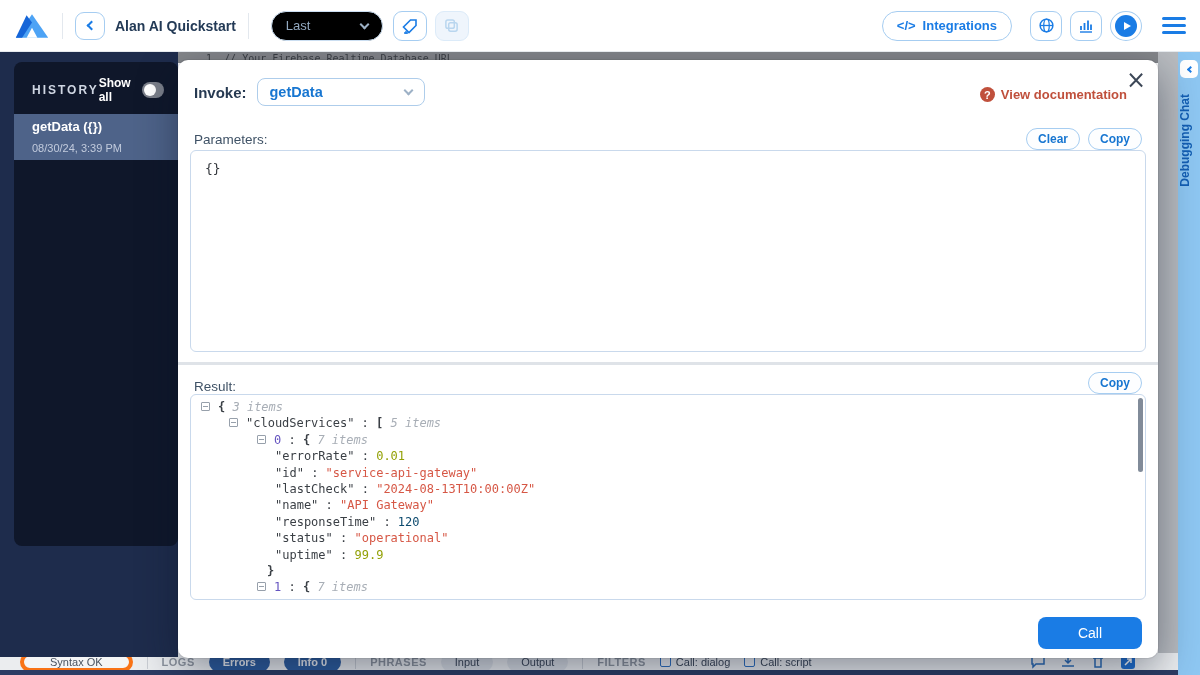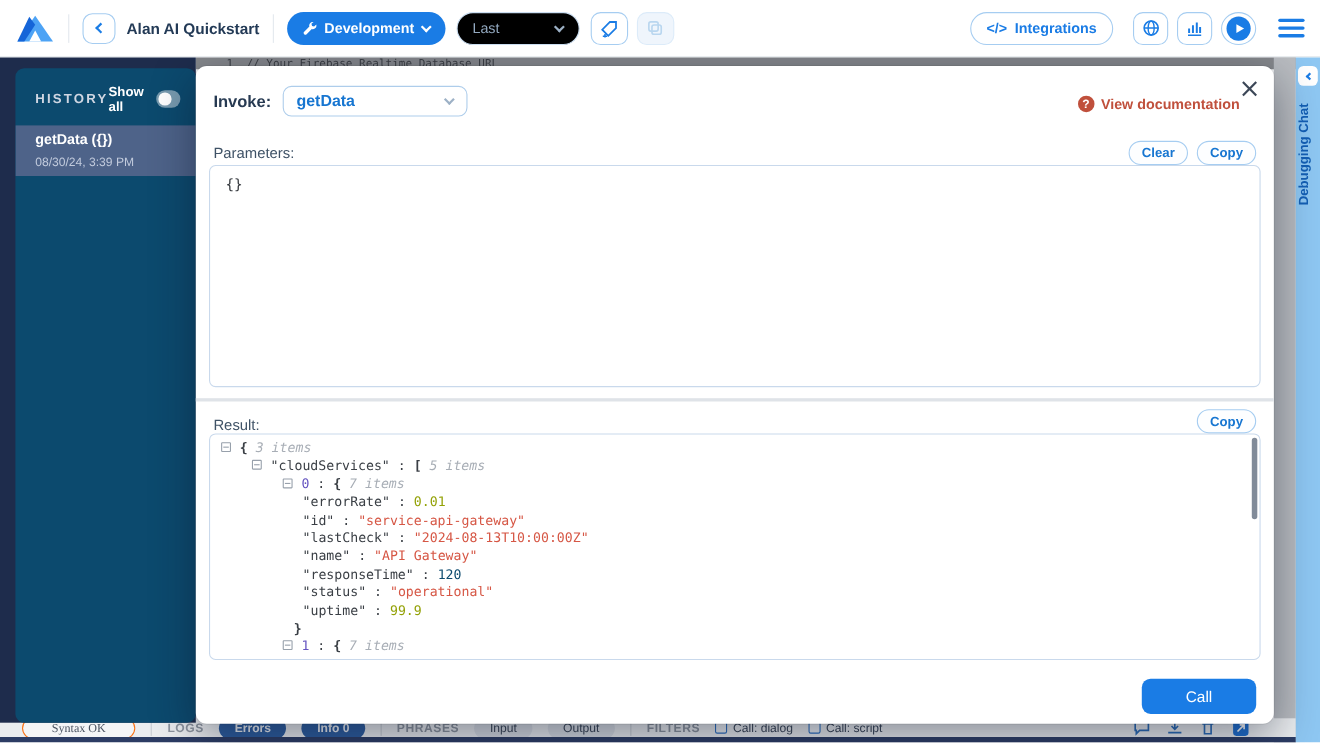--- a/index.html
+++ b/index.html
@@ -30,38 +30,38 @@
   .seg .on  { background:#1a7ce5; color:#fff; }
   .seg .off { background:#fff; color:#1a7ce5; }
   .burger { width:24px; display:flex; flex-direction:column; gap:4px; margin-left:20px; cursor:pointer; }
   .burger div { height:3px; border-radius:2px; background:#1a7ce5; }
   .playdisc { width:22px; height:22px; border-radius:50%; background:#1a7ce5; display:flex; align-items:center; justify-content:center; }
   .playtri { width:0; height:0; border-left:7px solid #fff; border-top:4.5px solid transparent; border-bottom:4.5px solid transparent; margin-left:2px; }
   .spacer { flex:1; }
 
   
   .sidebar { position:absolute; left:0; top:52px; width:178px; height:605px; background:#1e2c4c; z-index:4; }
-  .histpanel { position:absolute; left:14px; top:10px; width:164px; height:595px; background:#0c4a6e; border-radius:8px; overflow:hidden; }
+  .histpanel { position:absolute; left:14px; top:10px; width:164px; height:484px; background:#0f172a; border-radius:8px; overflow:hidden; }
   .histhead { display:flex; align-items:center; padding:14px 14px 10px 18px; }
   .histtitle { font-size:12px; font-weight:bold; letter-spacing:2px; color:#cfd6e2; flex:1; }
   .showall { font-size:12px; font-weight:bold; color:#fff; margin-right:8px; }
   .toggle { width:30px; height:16px; border-radius:9px; background:rgba(255,255,255,.45); position:relative; cursor:pointer; }
   .toggle .knob { position:absolute; left:2px; top:2px; width:12px; height:12px; border-radius:50%; background:#fff; }
   .histitem { background:#4e6389; padding:5px 18px 6px 18px; cursor:pointer; }
   .histitem .lb { font-size:13px; font-weight:bold; color:#fff; }
   .histitem .ts { font-size:11px; color:#c2cbdd; margin-top:8px; }
 
   
   .codestrip { position:absolute; left:178px; top:52px; width:1000px; height:11px; background:#85878b; overflow:hidden; z-index:1; }
   .codestrip .ln { font-family:"DejaVu Sans Mono", monospace; font-size:10px; color:#3b3e43; margin:1px 0 0 28px; white-space:pre; }
   .rightgap { position:absolute; left:1158px; top:52px; width:20px; height:623px; background:#b9bcc0; z-index:1; }
   .statusbar { position:absolute; left:0; top:653px; width:1178px; height:17px; background:#ebedef; z-index:3;
                display:flex; align-items:center; padding-left:20px; gap:14px; overflow:hidden; }
   .sb-pill { height:20px; border-radius:10px; font-size:11px; display:flex; align-items:center; padding:0 14px; white-space:nowrap; }
-  .sb-pill.outline { border:1px solid #f97316; background:#f4f5f6; color:#4a5360; padding:0 26px;font-family:Liberation Serif, serif; }
+  .sb-pill.outline { border:4px solid #f97316; background:#f4f5f6; color:#4a5360; padding:0 26px; }
   .sb-pill.blue { background:#2d5d9f; color:#eef1f5; font-weight:bold; }
   .sb-pill.gray { background:#d9dde3; color:#3a4556; }
   .sb-label { font-size:11px; font-weight:bold; color:#8d949e; letter-spacing:.5px; white-space:nowrap; }
   .sb-div { width:1px; height:14px; background:#c9cdd3; }
   .sb-check { display:flex; align-items:center; gap:5px; font-size:11px; color:#3a4556; white-space:nowrap; cursor:pointer; }
   .sb-check .box { width:11px; height:11px; border:1.5px solid #2d6fc0; border-radius:2px; background:#eef1f5; }
   .sb-icons { display:flex; align-items:center; gap:14px; margin-left:auto; margin-right:42px; }
   .sb-ic { width:16px; height:16px; }
   .darkstrip { position:absolute; left:0; top:670px; width:1178px; height:5px; background:#2c3c64; z-index:5; }
 
@@ -190,27 +190,20 @@
       <polygon points="20,2 38,28 2,28" fill="#4da3f5"></polygon>
       <polygon points="2,28 14,3 20,11 9,28" fill="#1565d8"></polygon>
       <polygon points="20,17 26,28 14,28" fill="#ffffff"></polygon>
     </svg>
     <div class="vdiv"></div>
     <div class="iconbtn" style="width:28px;height:28px;">
         <span class="chev left"></span>
       </div>
     <div class="title">Alan AI Quickstart</div>
     <div class="vdiv"></div>
-    <div class="pillbtn primary">
-      <svg width="13" height="13" viewBox="0 0 16 16">
-          <path d="M11.5 1.2a4 4 0 0 0-3.8 5.2L1.9 12.2a1.9 1.9 0 1 0 2.7 2.7l5.8-5.8a4 4 0 0 0 5-5.2L13 6.3l-2.3-.7-.7-2.3 2.4-2z" fill="#fff"></path>
-        </svg>
-      <span>Development</span>
-      <span class="chev down white"></span>
-    </div>
     <div class="pillbtn muted" style="margin-left:10px;">
       <span>Last</span>
       <span class="chev down gray"></span>
     </div>
     <div class="iconbtn" style="margin-left:10px;width:34px;">
       <svg width="16" height="16" viewBox="0 0 16 16">
           <path d="M8.5 2H14v5.5L7 14.5 1.5 9z" fill="none" stroke="#1a7ce5" stroke-width="1.6"></path>
           <path d="M4 13v4M2 15h4" stroke="#1a7ce5" stroke-width="1.4"></path>
         </svg>
     </div>

